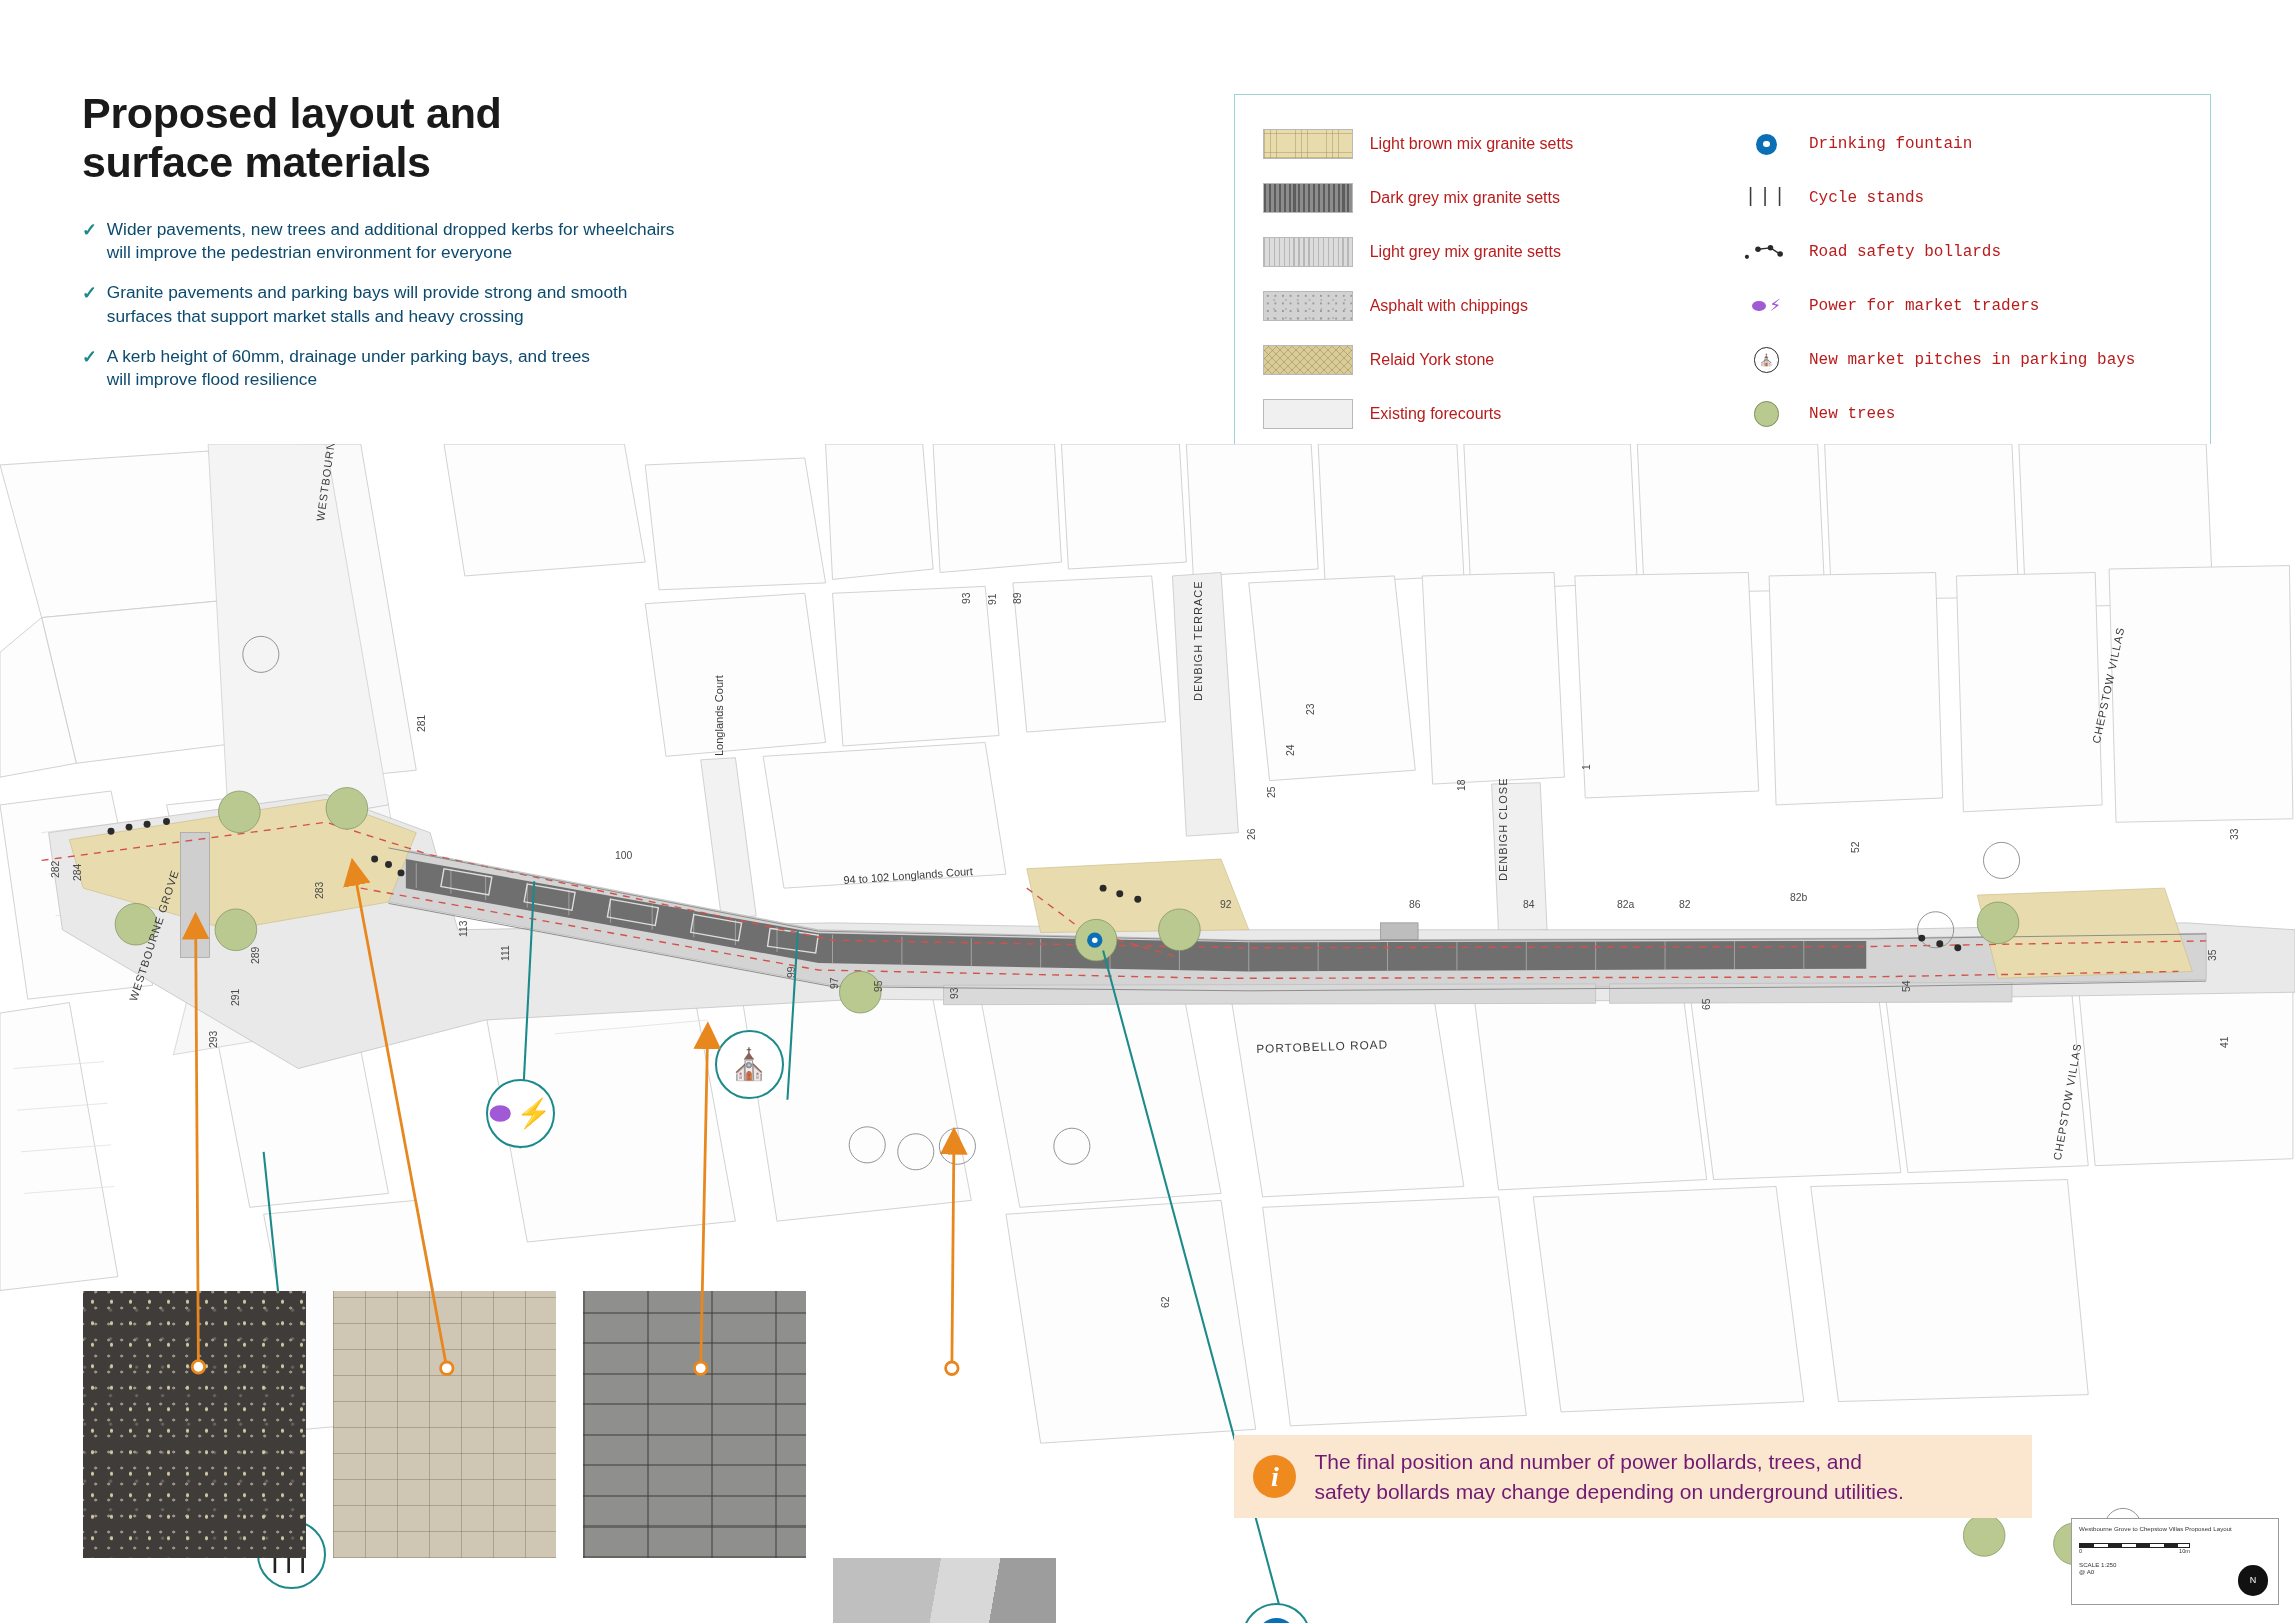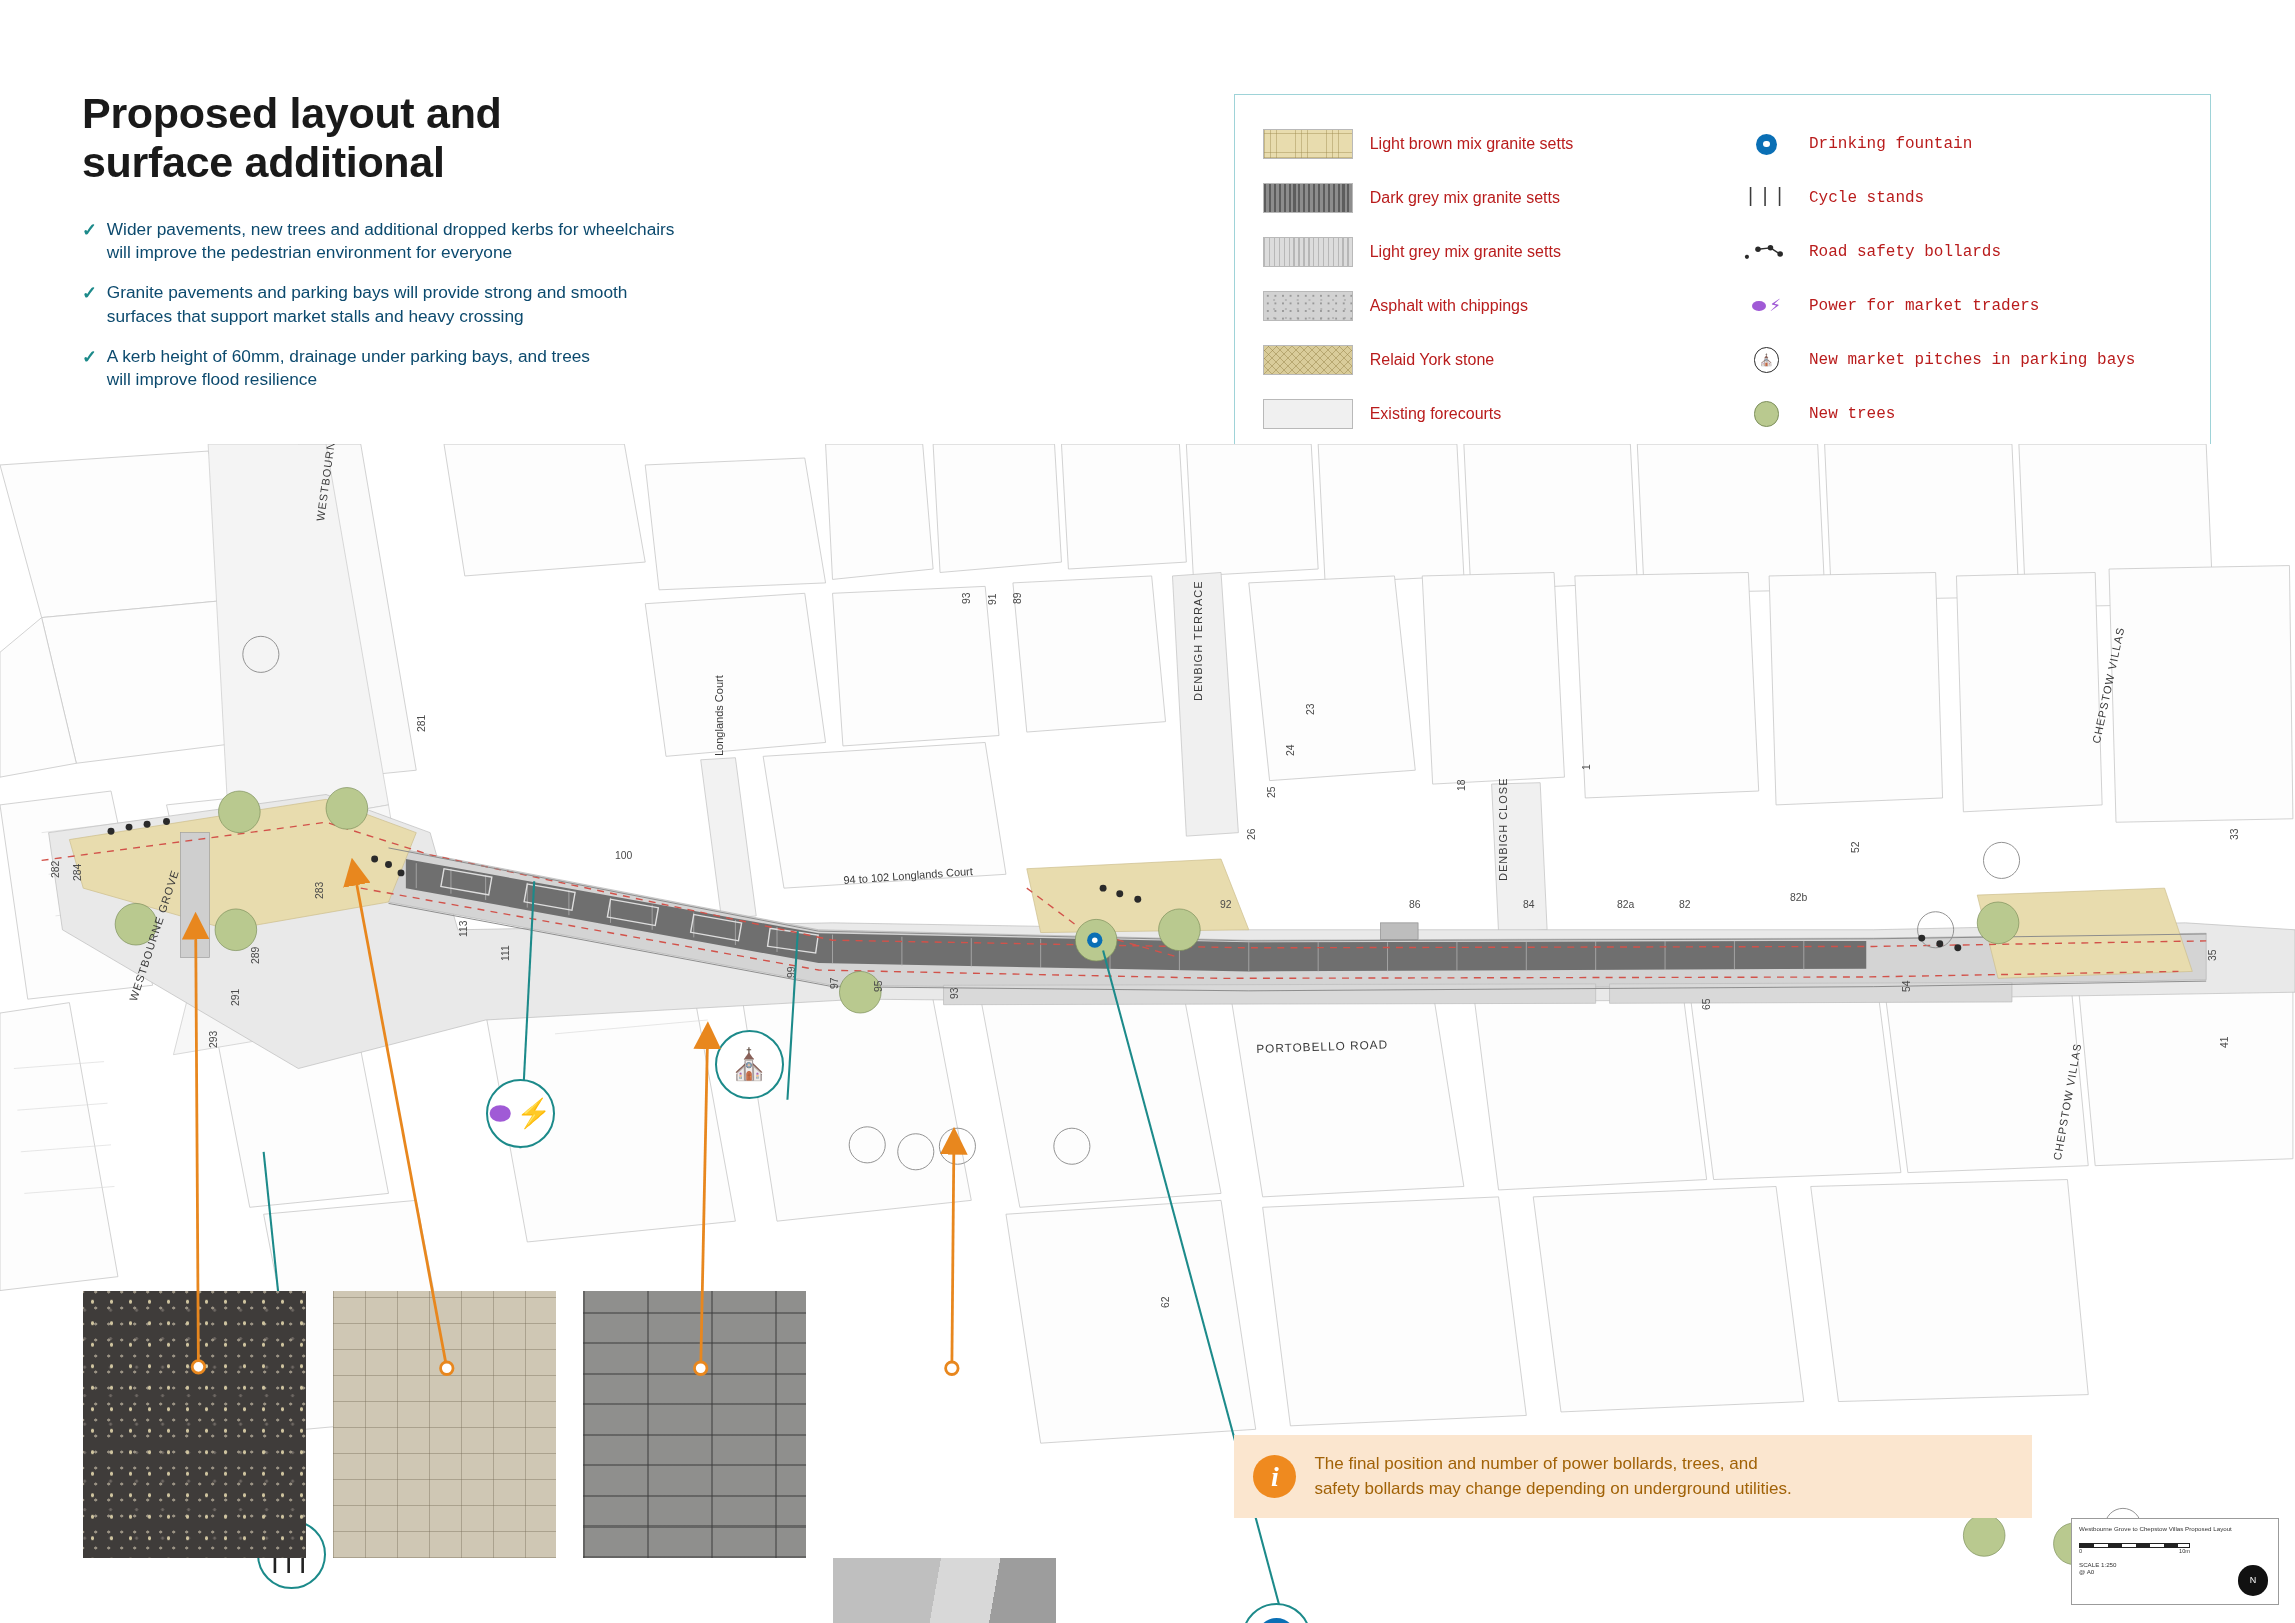--- a/index.html
+++ b/index.html
@@ -313,23 +313,23 @@
     color: #ffffff;
     font-size: 28px;
     font-weight: bold;
     font-style: italic;
     font-family: "Liberation Serif", serif;
     display: flex; align-items: center; justify-content: center;
     margin: 0 18px 0 19.4px;
     flex: 0 0 auto;
   }
   #info-text {
-    font-size: 17px;
+    font-size: 21px;
     line-height: 1.42;
-    color: #a16207;
+    color: #701a75;
     white-space: pre-line;
   }
 
   
   #scale-box {
     position: absolute;
     left: 2071px;
     top: 1518px;
     width: 208px;
     height: 87px;
@@ -355,21 +355,21 @@
     display:flex; align-items:center; justify-content:center;
   }
 </style>
 </head>
 <body>
 
 <div id="root">
 
   <div id="title-block">
     <h1 id="page-title">Proposed layout and
-surface additional</h1>
+surface materials</h1>
 
     <div class="bullet-row">
       <span class="bullet-check">✓</span>
       <span class="bullet-text">Wider pavements, new trees and additional dropped kerbs for wheelchairs
 will improve the pedestrian environment for everyone</span>
     </div>
     <div class="bullet-row">
       <span class="bullet-check">✓</span>
       <span class="bullet-text">Granite pavements and parking bays will provide strong and smooth
 surfaces that support market stalls and heavy crossing</span>

